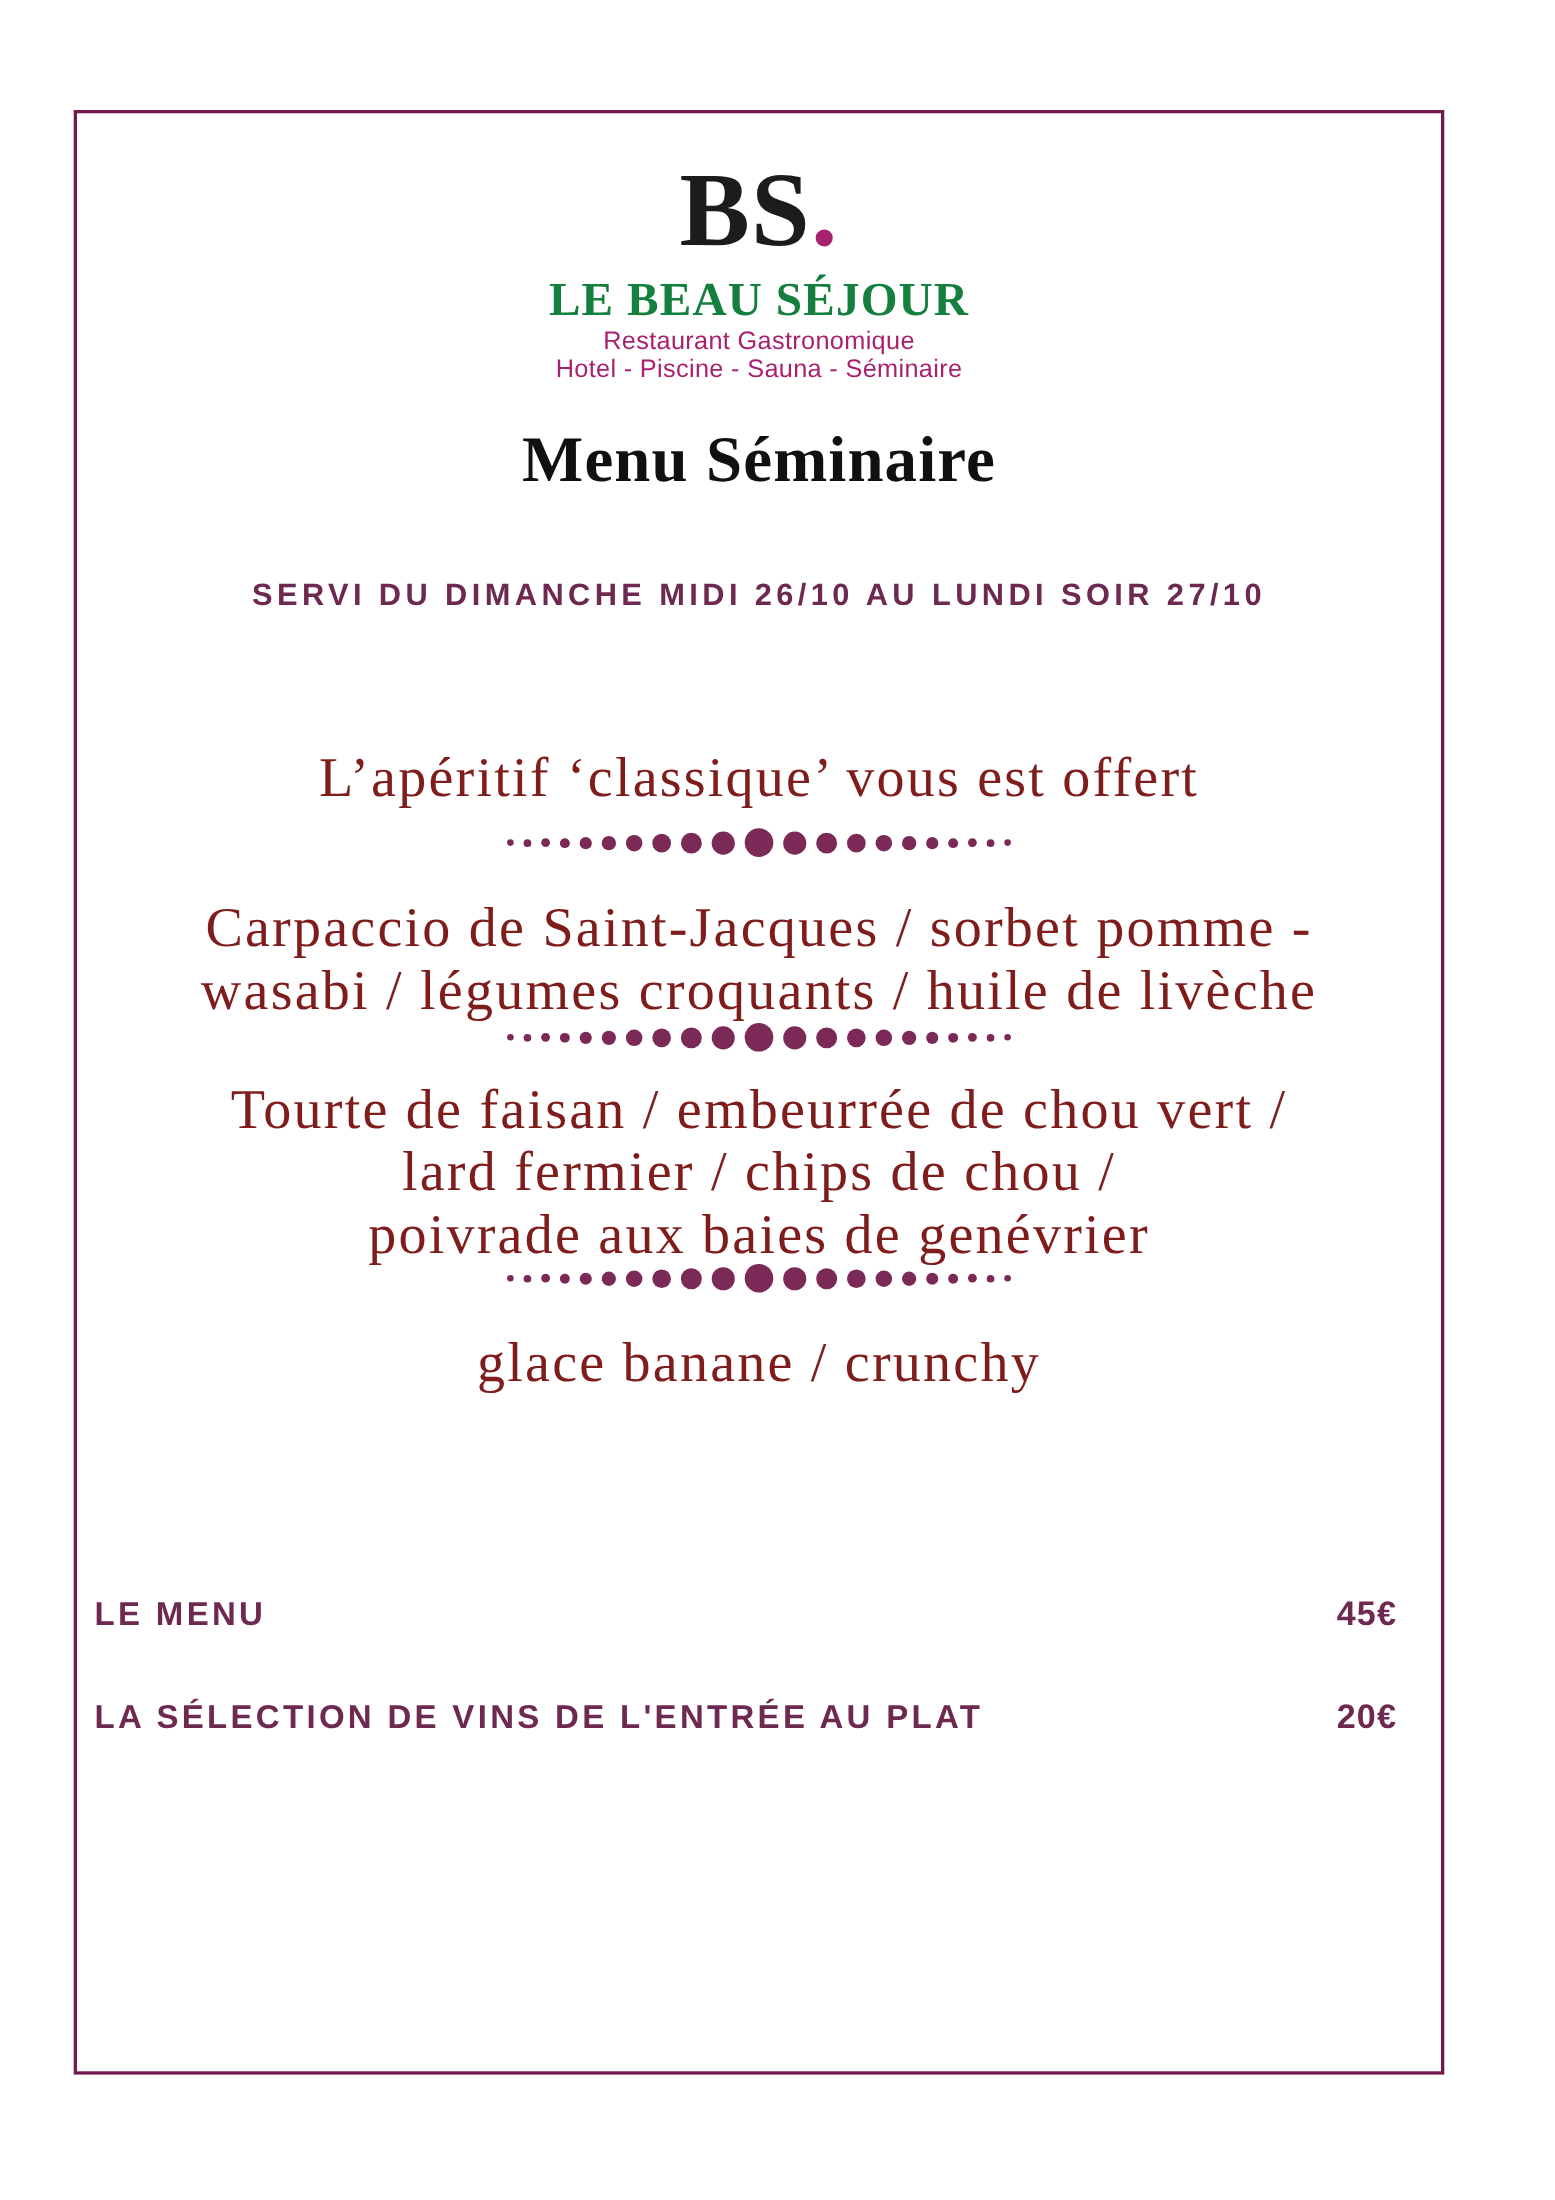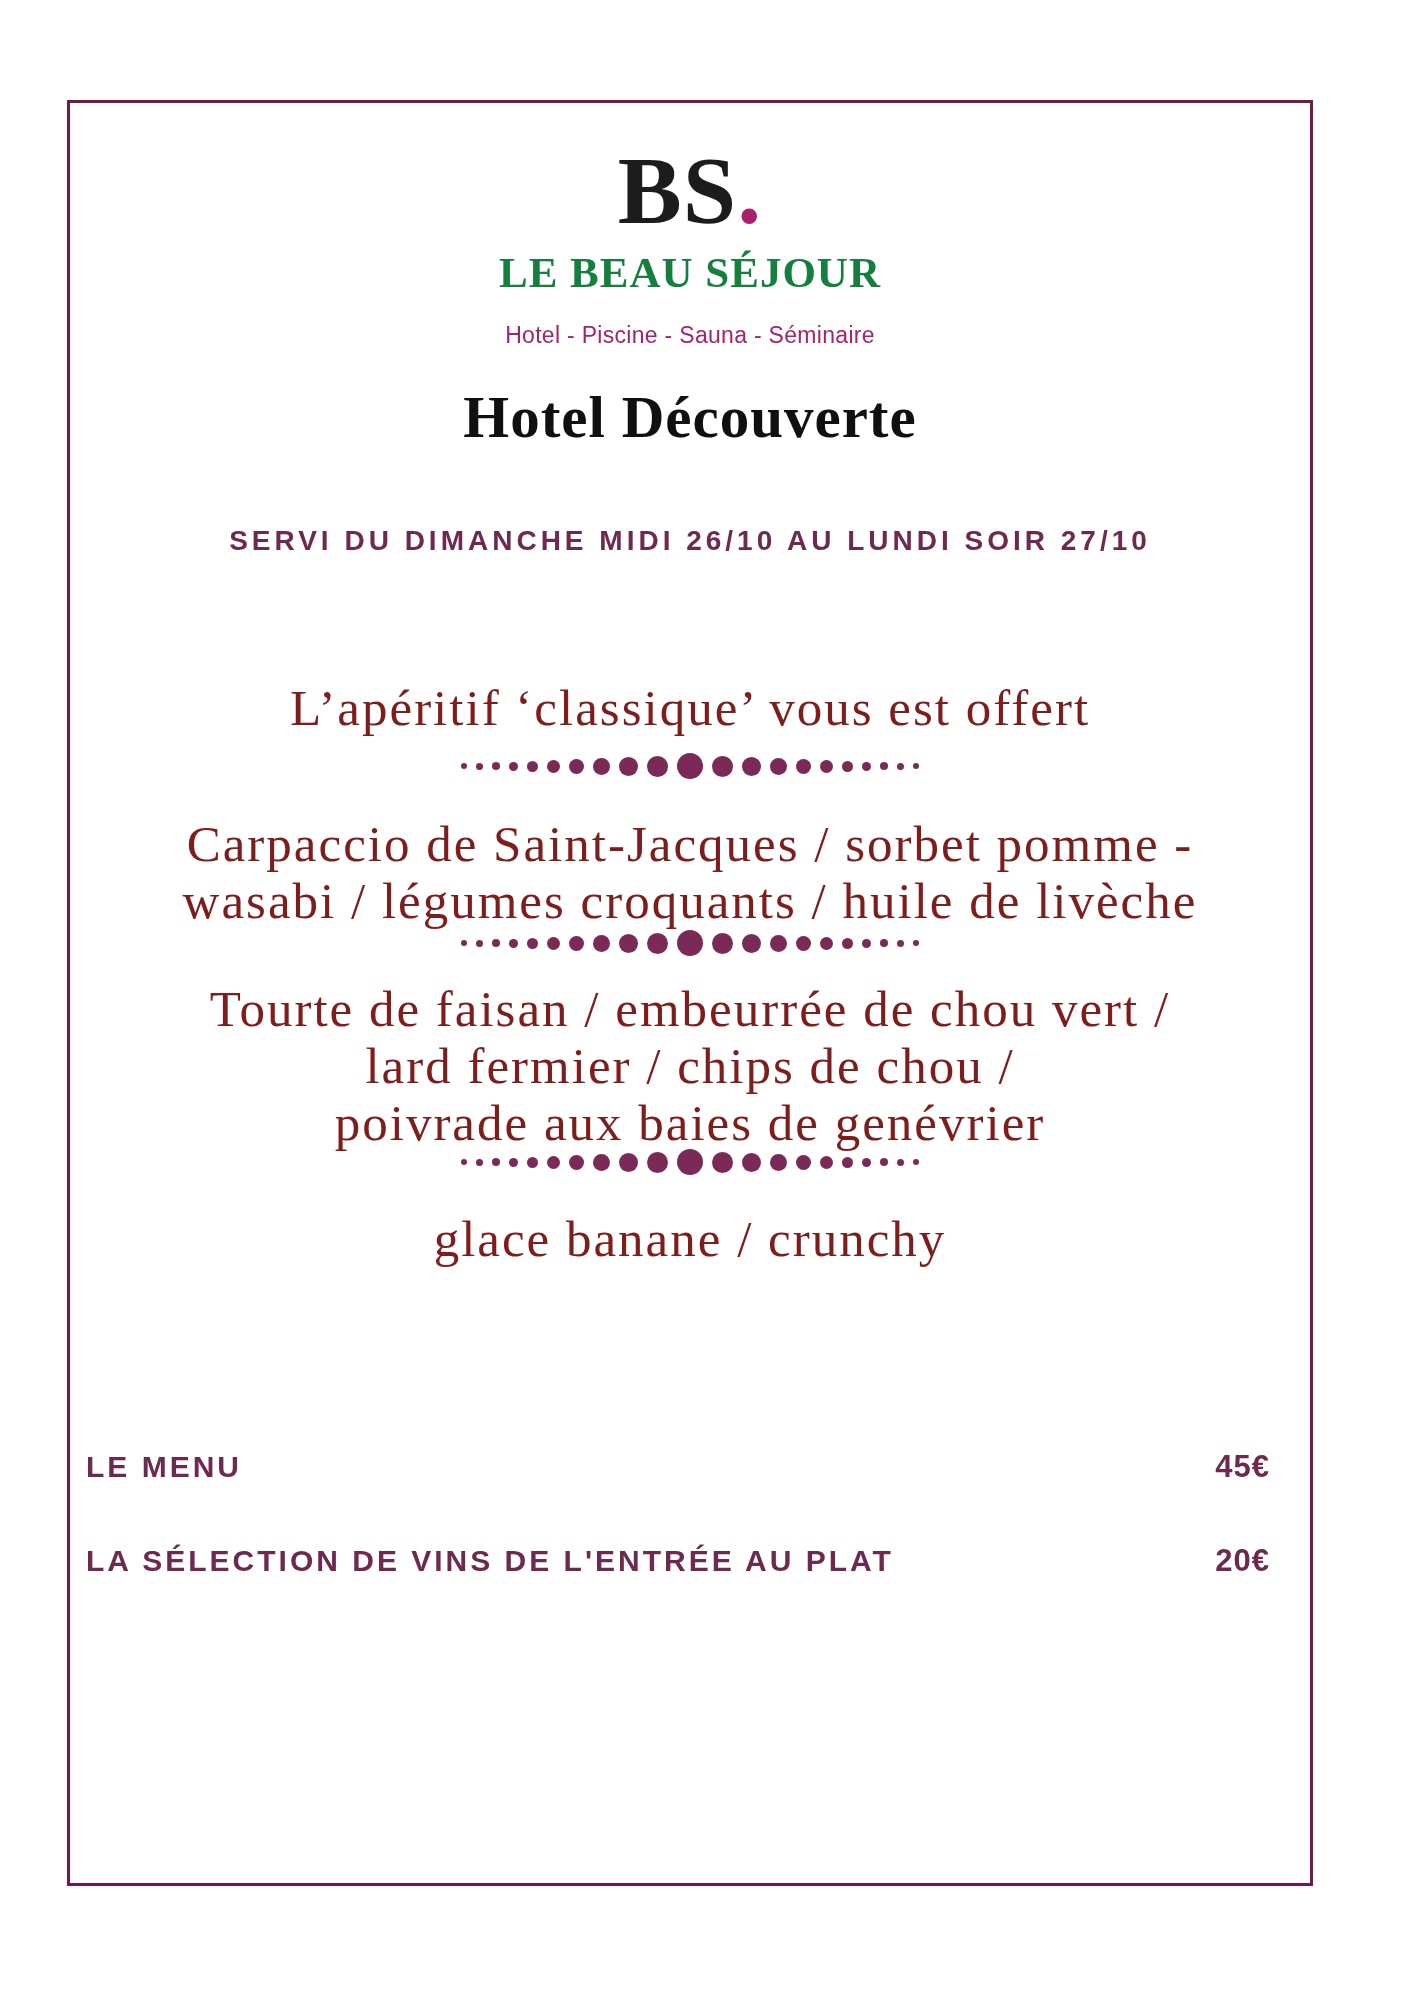--- a/index.html
+++ b/index.html
@@ -93,23 +93,24 @@
 <body>
 
 <div class="page">
   <div class="frame">
 
     <div class="logo-initials">
       <span>BS</span><span class="dot-accent">.</span>
     </div>
 
     <div class="restaurant-name">LE BEAU SÉJOUR</div>
+    <div class="tagline tagline-1">Restaurant Gastronomique</div>
     <div class="tagline tagline-2">Hotel - Piscine - Sauna - Séminaire</div>
 
-    <div class="menu-title">Hotel Découverte</div>
+    <div class="menu-title">Menu Séminaire</div>
     <div class="serving-notice">SERVI DU DIMANCHE MIDI 26/10 AU LUNDI SOIR 27/10</div>
 
     <div class="course course-1">
       <div>L’apéritif ‘classique’ vous est offert</div>
     </div>
 
     <div class="divider divider-1">
         <span class="dot" style="width: 6px; height: 6px;"></span>
         <span class="dot" style="width: 7px; height: 7px;"></span>
         <span class="dot" style="width: 8px; height: 8px;"></span>

